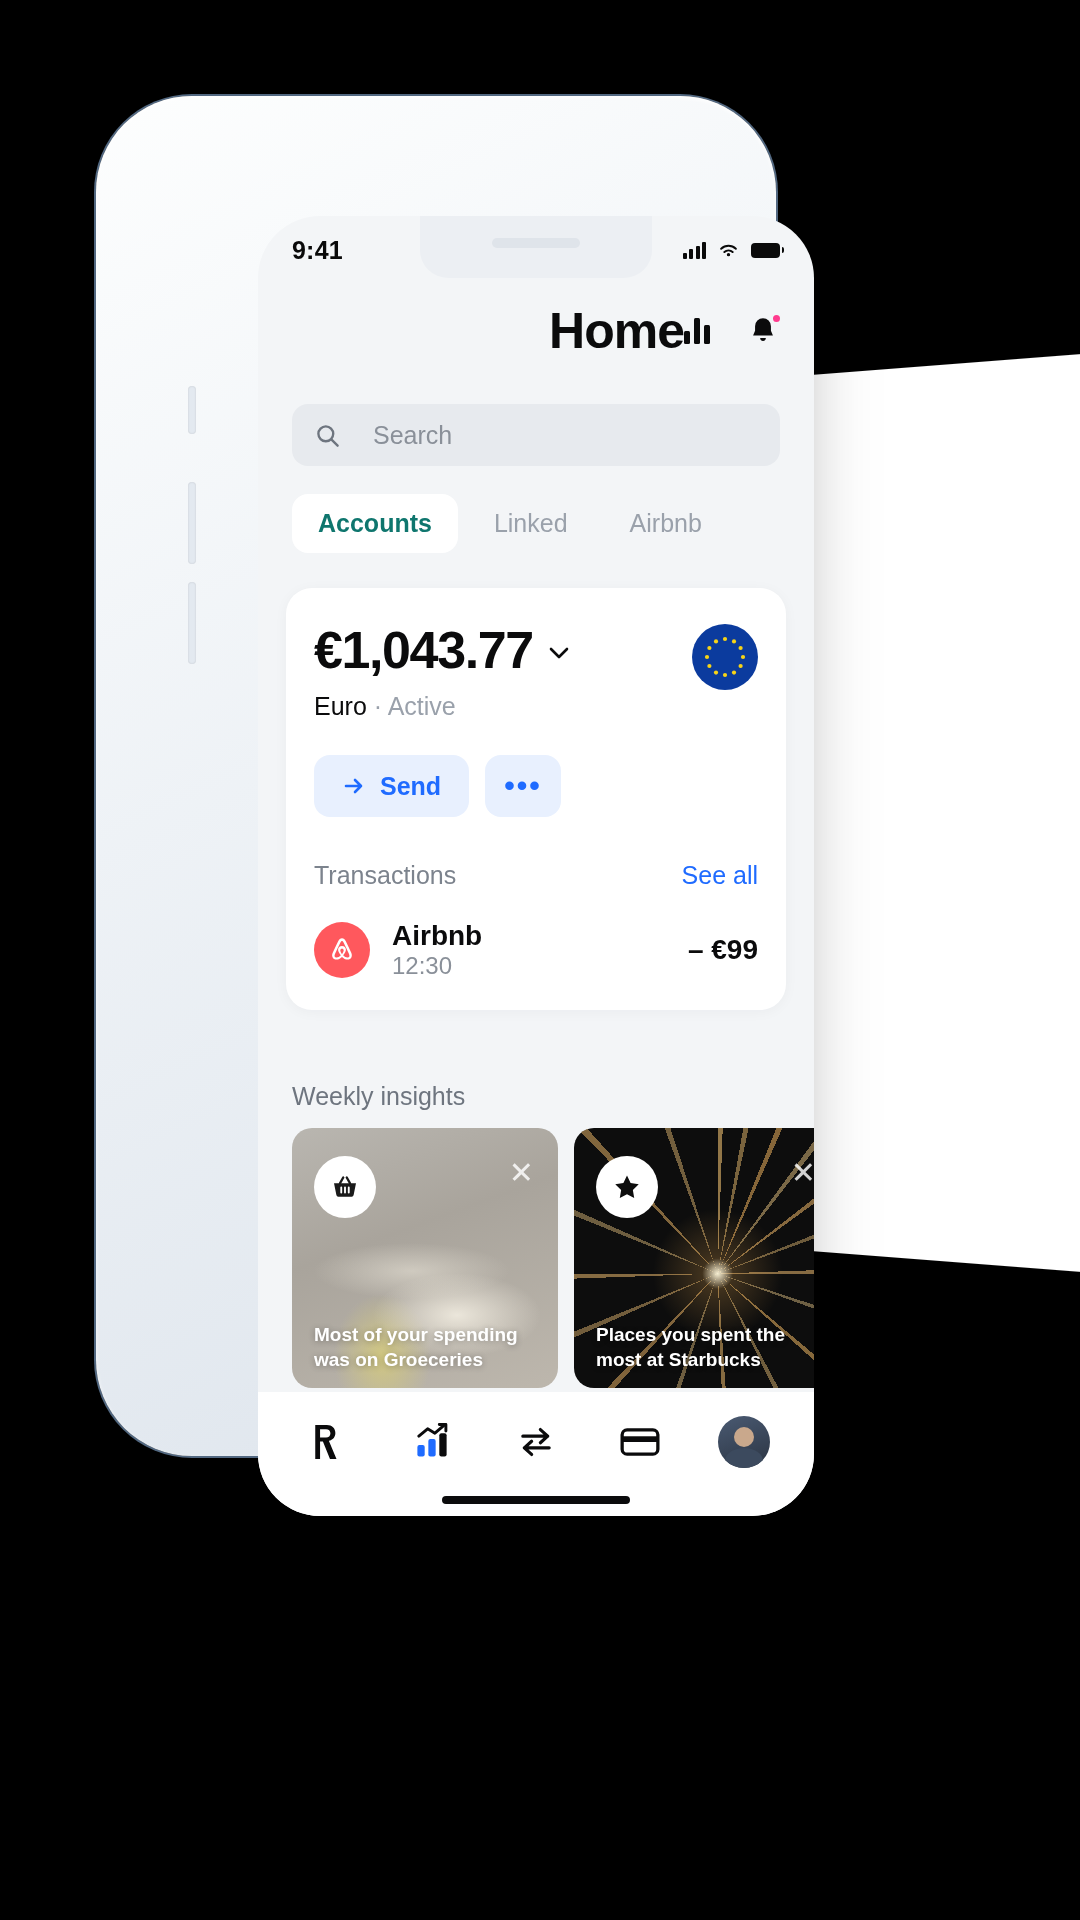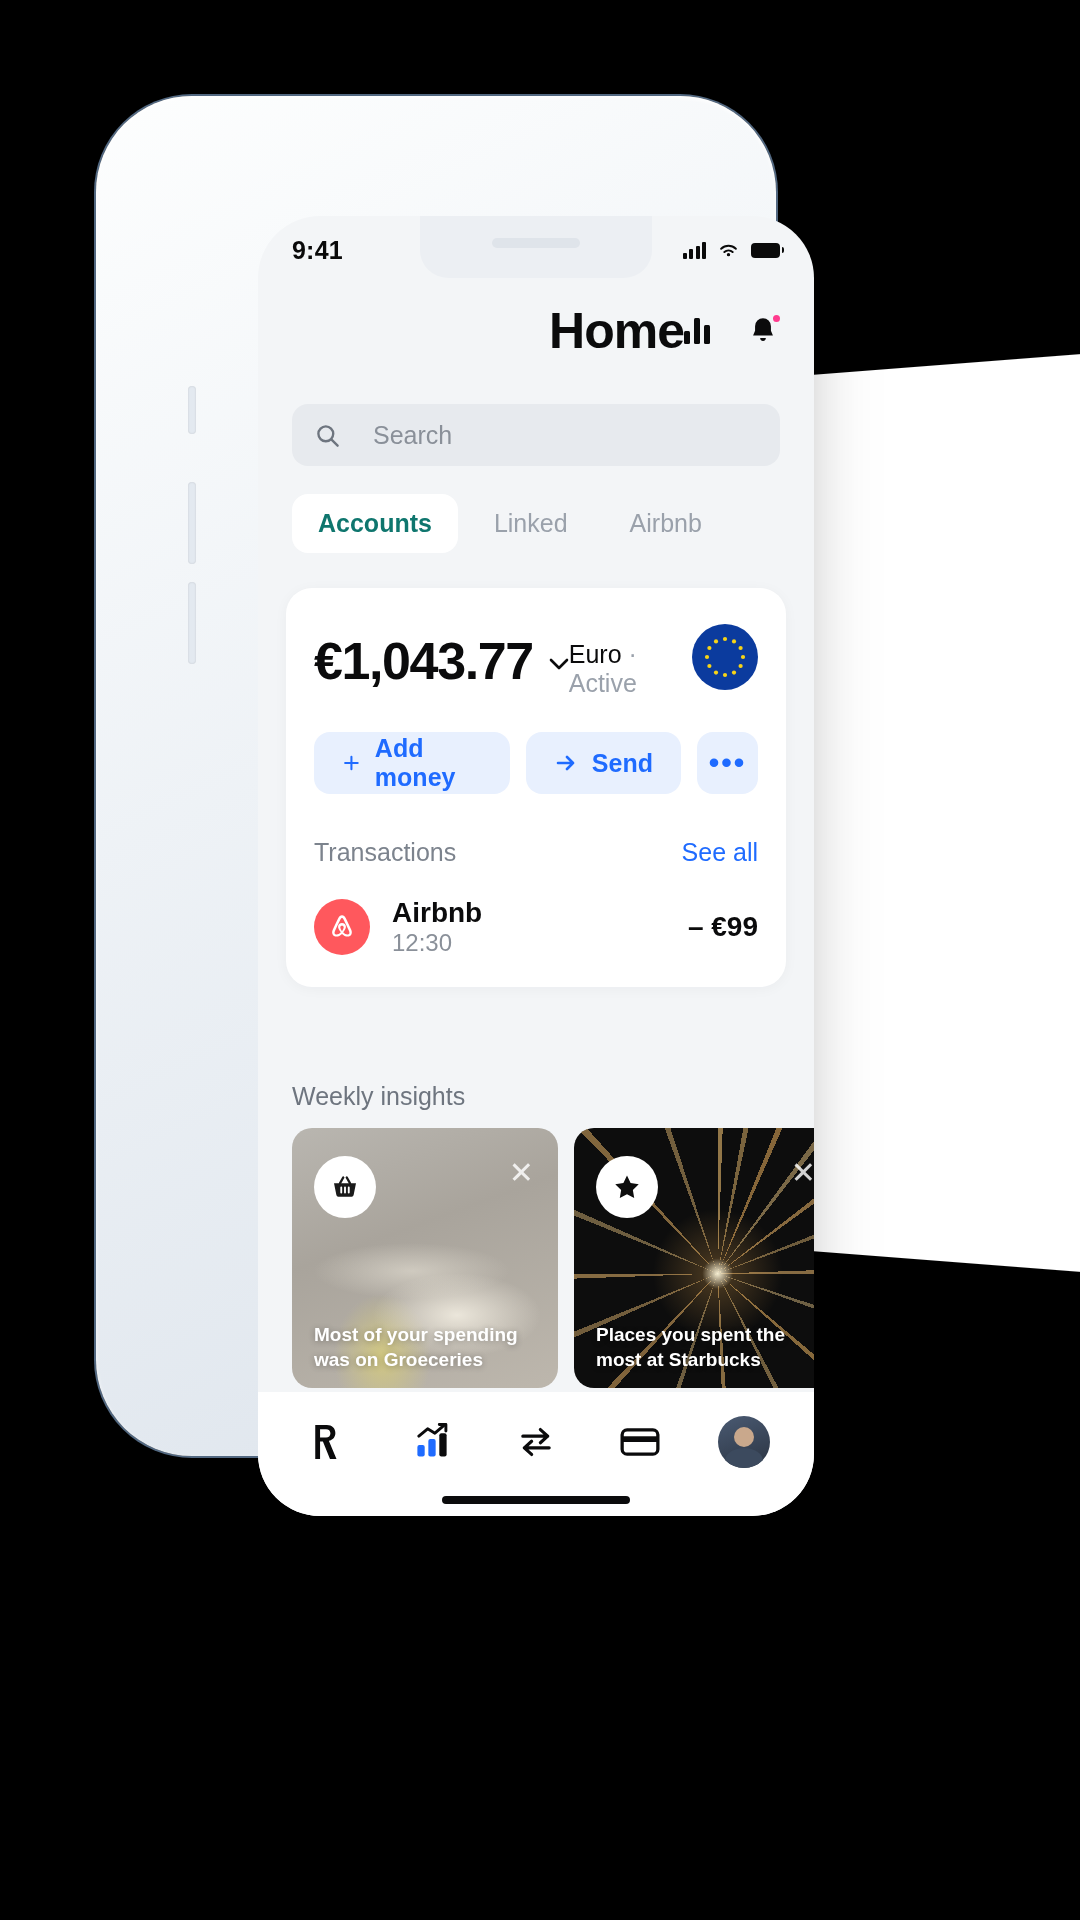--- a/index.html
+++ b/index.html
@@ -112,21 +112,21 @@
   .tab.active{ background:#ffffff; color:#0f766e; font-weight:700;}
 
   
   .acct-card{
     position:absolute; top:372px; left:28px; width:500px;
     background:#ffffff; border-radius:26px;
     padding:36px 28px 30px;
     box-shadow:0 2px 14px rgba(16,24,40,.04);
   }
   .bal-row{ display:flex; align-items:flex-start; justify-content:space-between;}
-  .bal-left{ display:flex; flex-direction:row;}
+  .bal-left{ display:flex; flex-direction:column;}
   .bal-amt-row{ display:flex; align-items:center; gap:16px;}
   .bal-amt{ font-size:52px; font-weight:700; color:#0b0b0c; letter-spacing:-1.4px; line-height:1;}
   .chev{ width:20px; height:12px; margin-top:6px;}
   .bal-sub{ margin-top:16px; font-size:25px; color:#0b0b0c;}
   .bal-sub .muted{ color:#9aa1ab;}
   .flag{
     width:66px; height:66px; border-radius:50%;
     background:#0b3b9e; position:relative; flex:0 0 auto;
   }
 
@@ -328,26 +328,20 @@
                 <circle cx="17.4" cy="24" r="2.1"></circle>
                   <circle cx="24" cy="17.4" r="2.1"></circle>
               </g>
             </svg>
           </div>
         </div>
 
         <div class="actions">
           <div class="act">
             <svg width="24" height="24" viewBox="0 0 24 24">
-              <path d="M12 4v16M4 12h16" stroke="#1f6bff" stroke-width="2.6" stroke-linecap="round"></path>
-            </svg>
-            <span>Add money</span>
-          </div>
-          <div class="act">
-            <svg width="24" height="24" viewBox="0 0 24 24">
               <path d="M4 12h15M13 6l6 6-6 6" stroke="#1f6bff" stroke-width="2.6" fill="none" stroke-linecap="round" stroke-linejoin="round"></path>
             </svg>
             <span>Send</span>
           </div>
           <div class="act ellipsis">•••</div>
         </div>
 
         <div class="tx-head">
           <span class="tx-head-l">Transactions</span>
           <span class="tx-head-r">See all</span>

